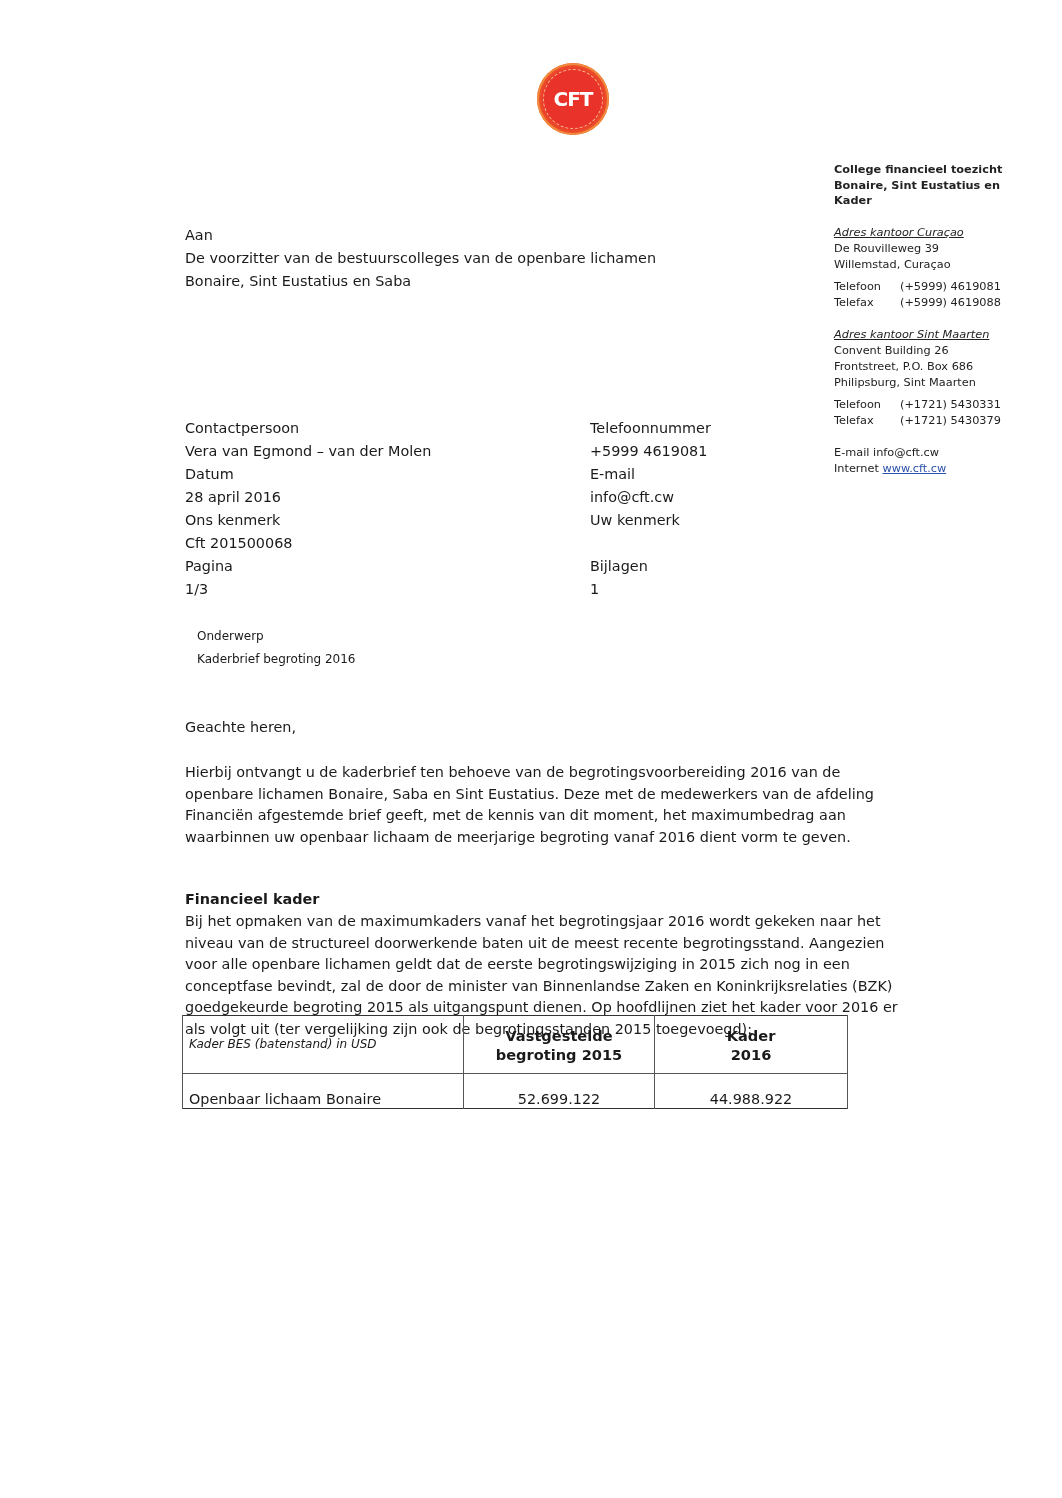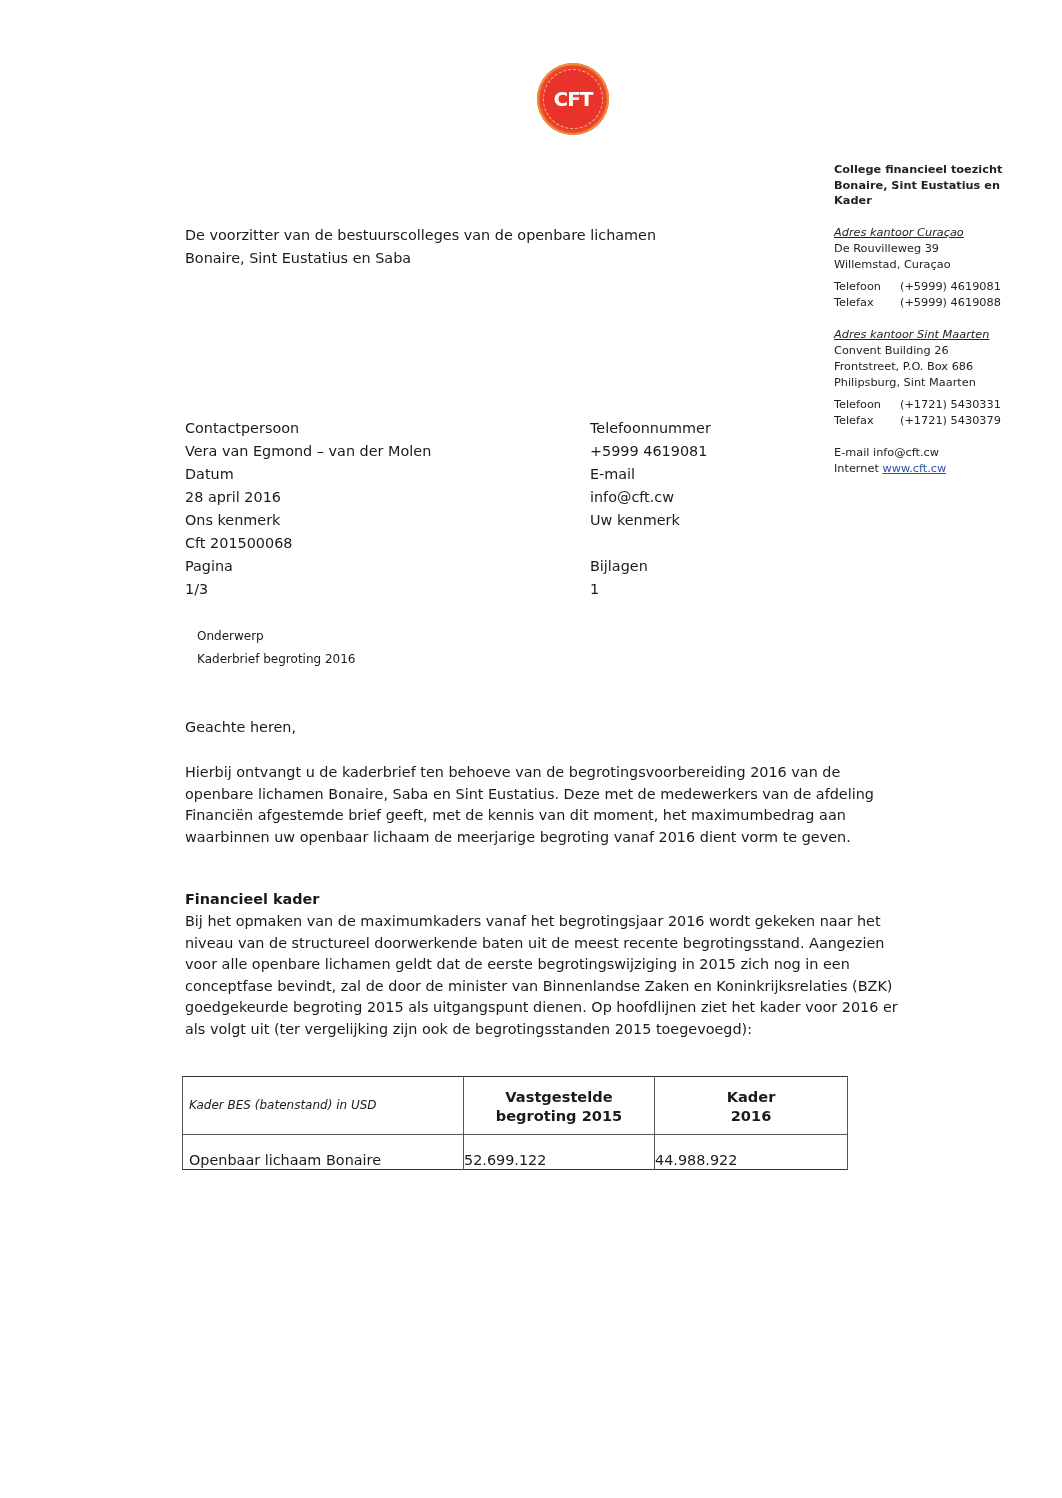--- a/index.html
+++ b/index.html
@@ -37,32 +37,32 @@
 
   #subject { left: 185px; top: 625px; font-size: 12px; line-height: 23px; margin-left: 12px; }
   #salutation { left: 185px; top: 716px; font-size: 14.4px; line-height: 23px; }
 
   .para { left: 185px; width: 720px; font-size: 14.4px; line-height: 21.5px; }
   #p1 { top: 762px; }
   #p2-title { left: 185px; top: 889px; font-size: 14.4px; font-weight: bold; line-height: 21.5px; }
   #p2 { top: 911px; }
 
   
-  #budget-table { left: 182px; top: 1076px; width: 666px; border-collapse: collapse;
+  #budget-table { left: 182px; top: 1015px; width: 666px; border-collapse: collapse;
                   border: 1.5px solid #333; font-size: 14.4px; }
   #budget-table th, #budget-table td { border-left: 1.5px solid #555; border-right: 1.5px solid #555; padding: 0; }
   #budget-table thead tr { height: 58px; }
   #budget-table thead th { border-bottom: 1.5px solid #555; font-weight: bold; text-align: center; line-height: 19px; font-size: 14.6px; }
   #budget-table thead th.first { text-align: left; font-weight: normal; font-style: italic; font-size: 12px; padding-left: 6px; width: 274px; }
   #budget-table thead th.c2 { width: 190px; }
   #budget-table tbody tr { height: 38px; }
   #budget-table tbody tr + tr td { border-top: 1.5px solid #888; }
   #budget-table tbody td { vertical-align: bottom; padding-bottom: 1px; }
   #budget-table tbody td.first { padding-left: 6px; text-align: left; }
-  #budget-table tbody td.num { }
+  #budget-table tbody td.num { text-align: center; }
   #budget-table tbody tr.r0 { height: 35px; padding-left: 20px; }
 </style>
 </head>
 <body>
 
 <div id="logo" class="abs">
   <div class="ring"></div>
   <div class="txt">CFT</div>
 </div>
 
@@ -108,20 +108,21 @@
       <span>info@cft.cw</span>
     </div>
     <div>
       <span>Internet</span>
       <a>www.cft.cw</a>
     </div>
   </div>
 </div>
 
 <div id="address" class="abs">
+  <div>Aan</div>
   <div>De voorzitter van de bestuurscolleges van de openbare lichamen</div>
   <div>Bonaire, Sint Eustatius en Saba</div>
 </div>
 
 <div id="meta-left" class="abs meta">
   <div>Contactpersoon</div>
   <div>Vera van Egmond – van der Molen</div>
   <div>Datum</div>
   <div>28 april 2016</div>
   <div>Ons kenmerk</div>

